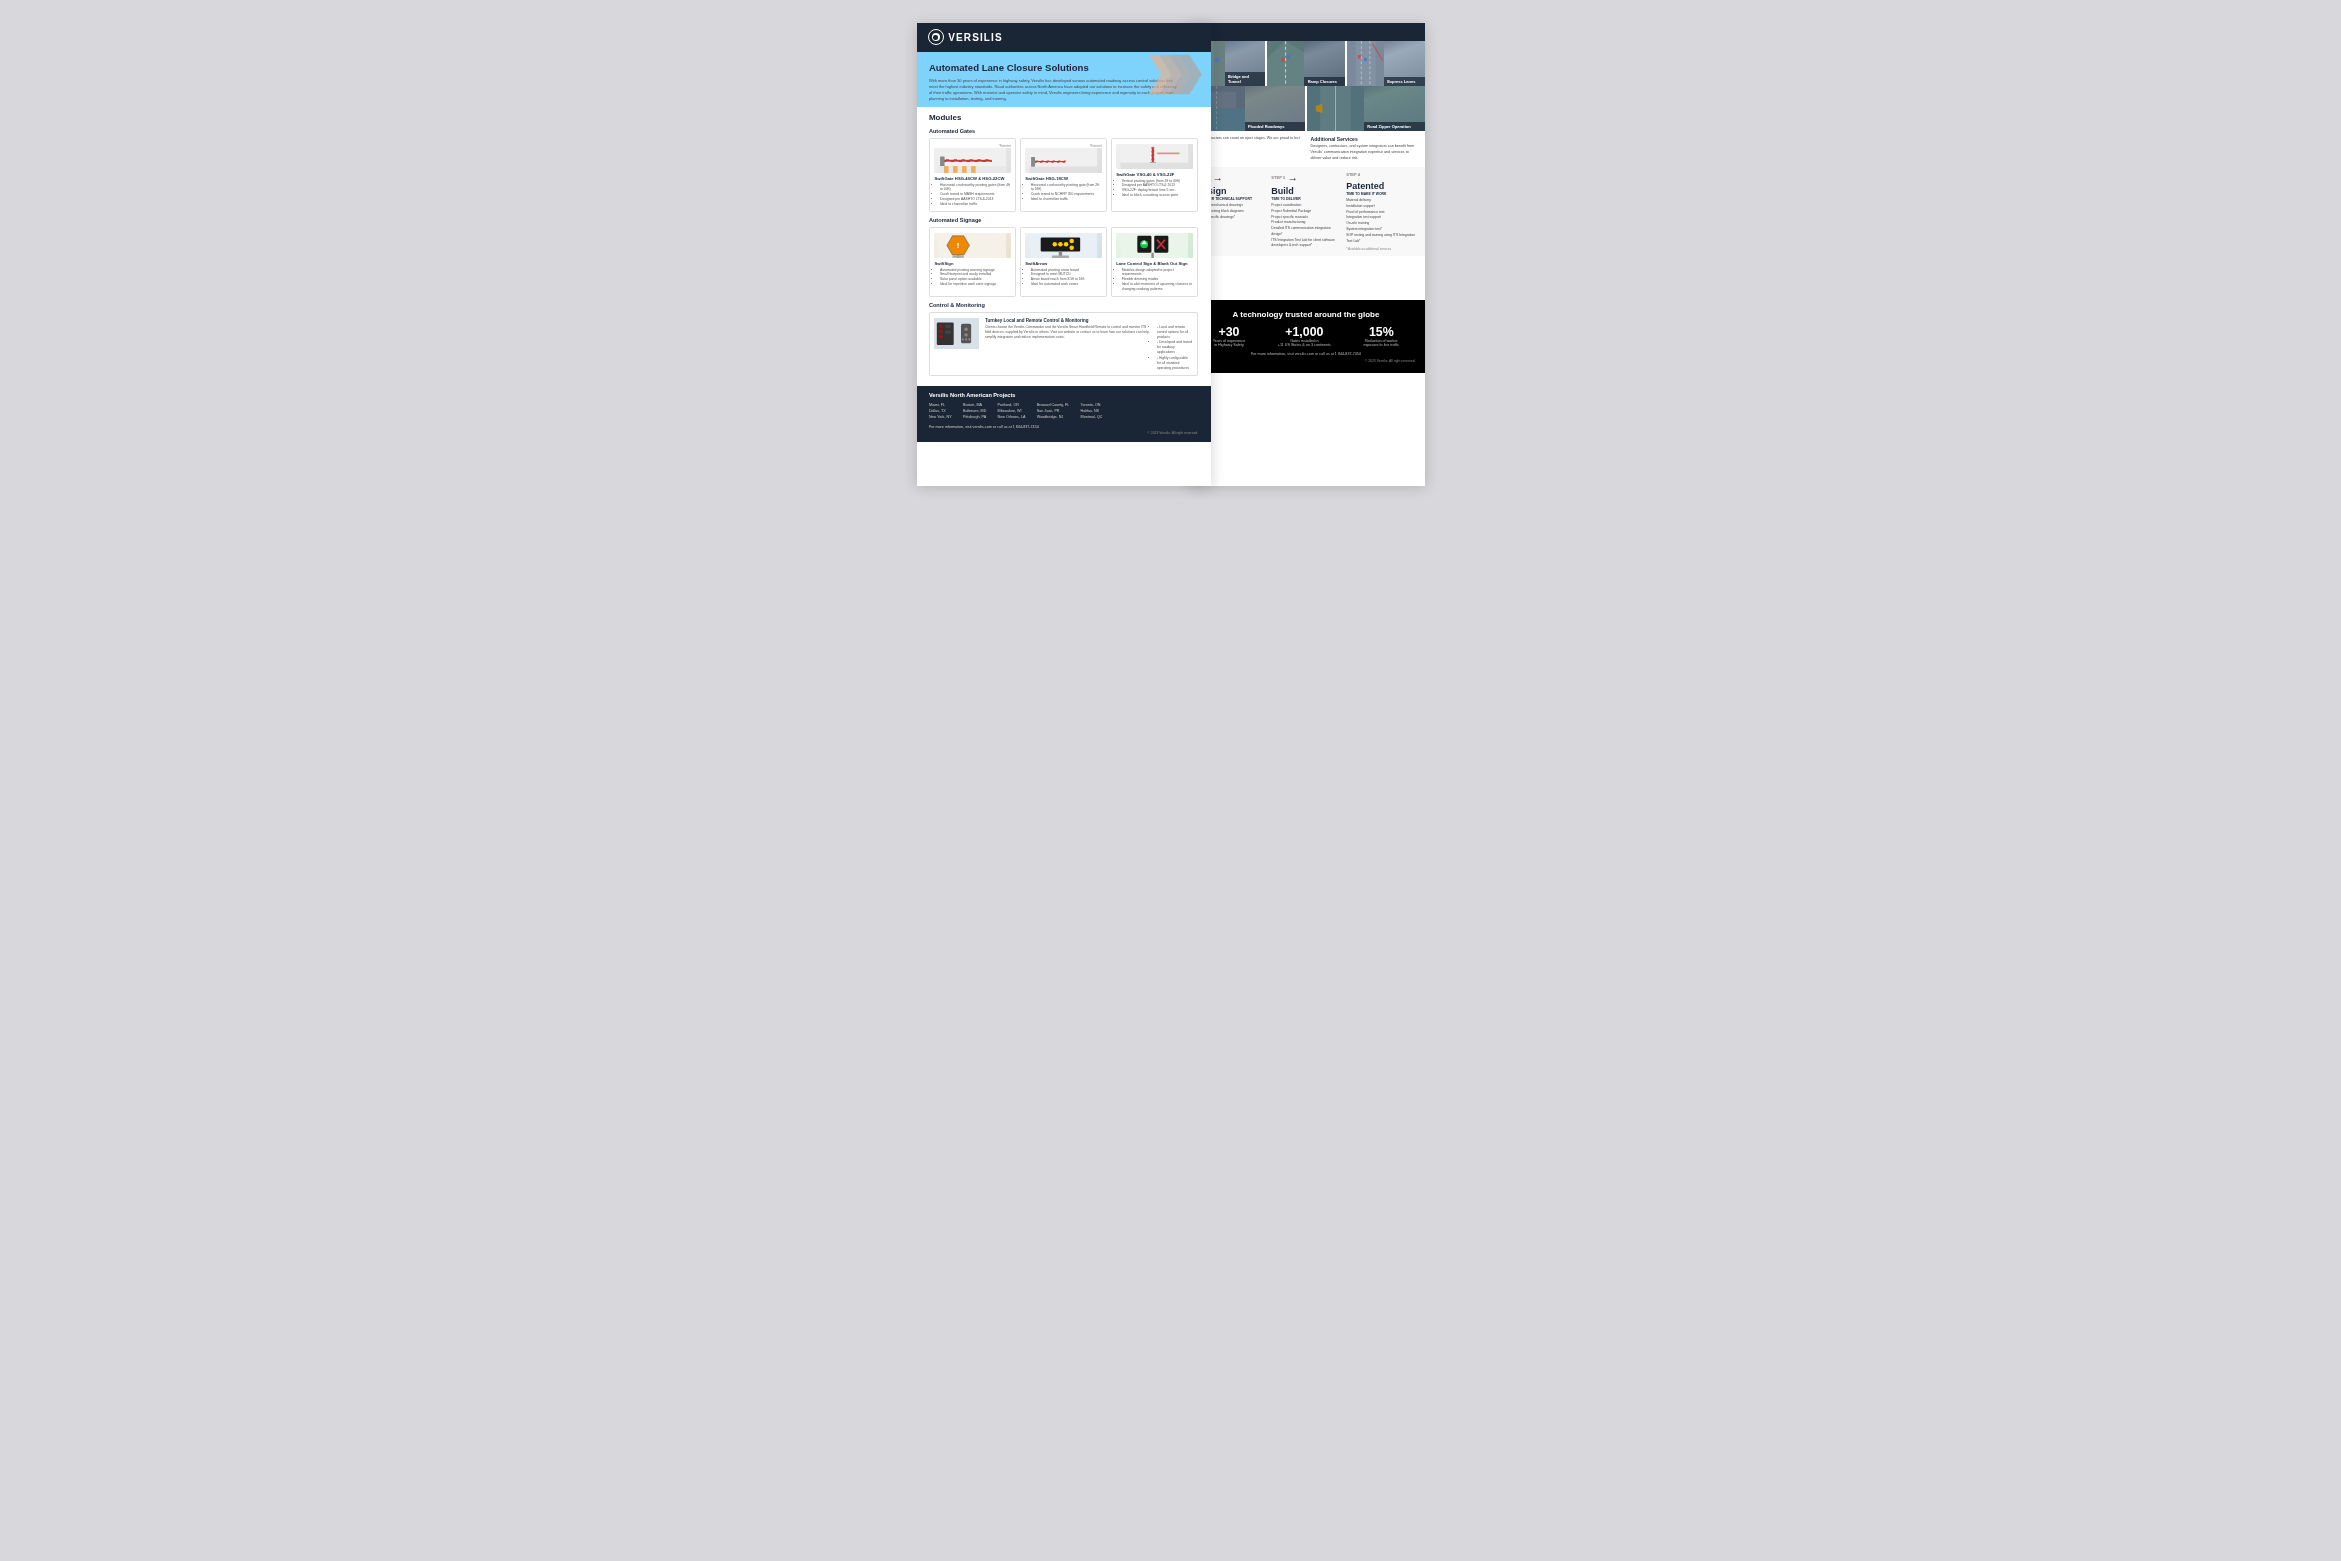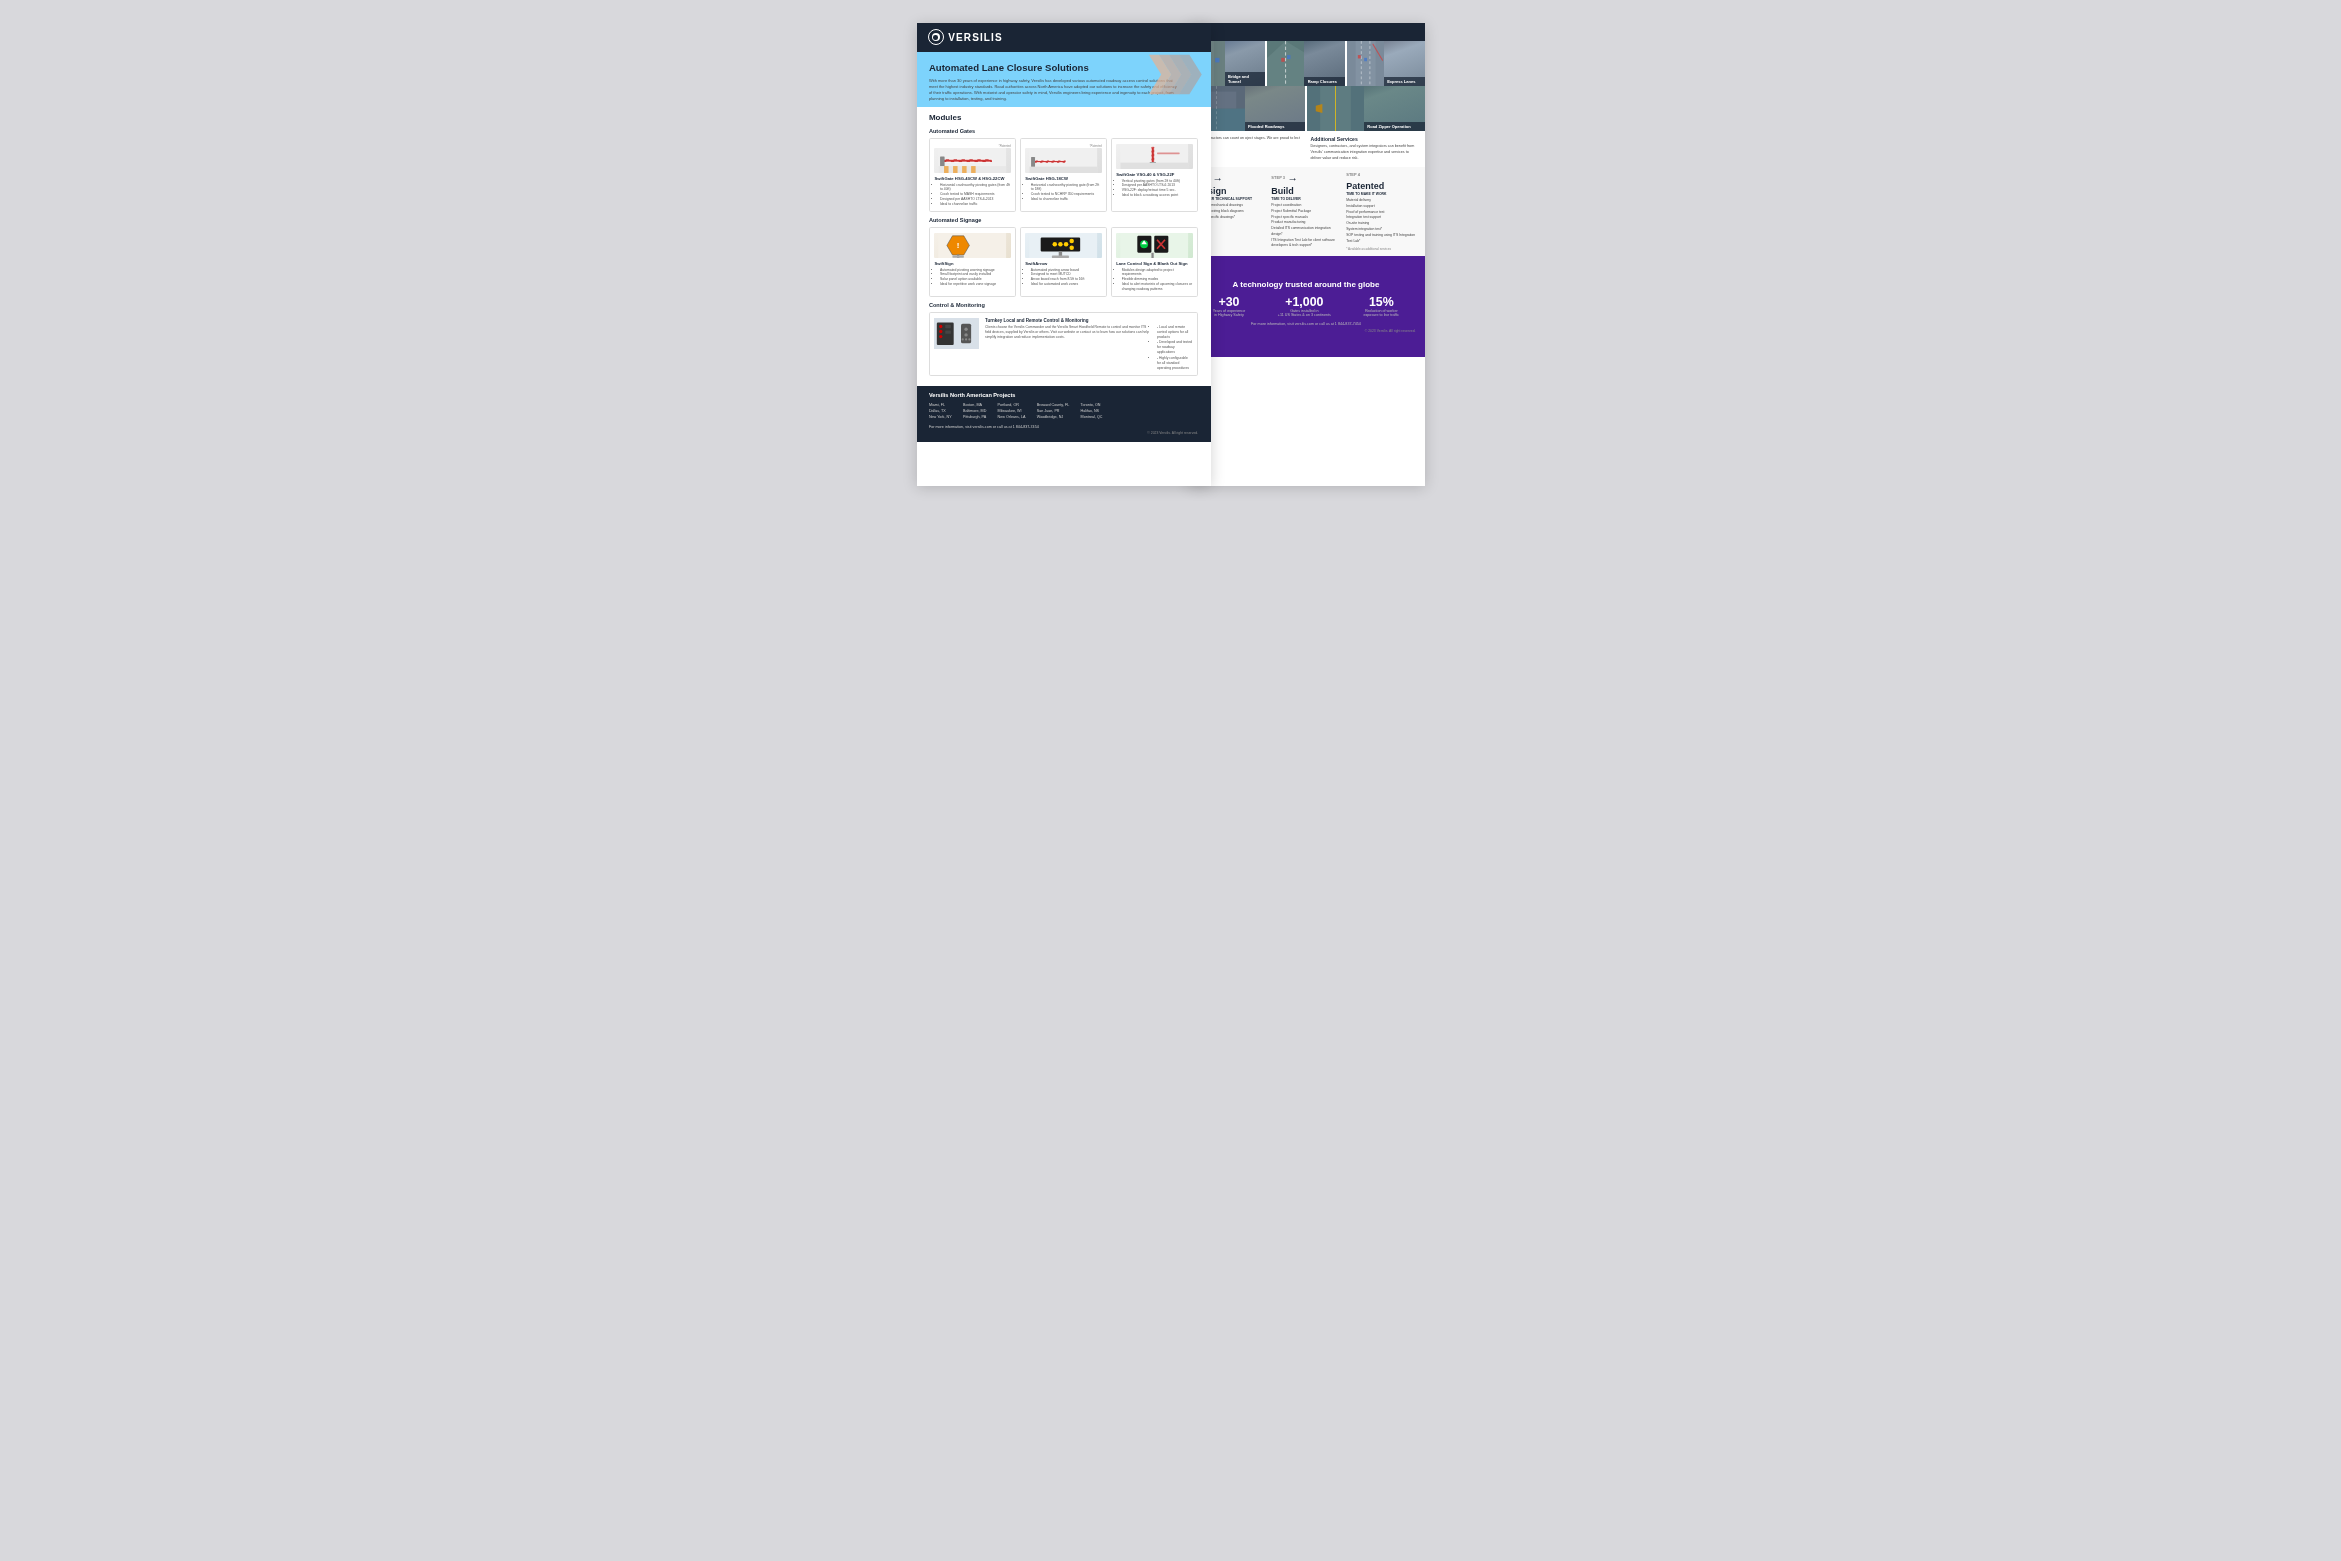--- a/index.html
+++ b/index.html
@@ -348,22 +348,23 @@
       text-transform: uppercase;
       margin-bottom: 2.3px;
     }
     .step-items {
       font-size: 3.4px;
       color: #444;
       line-height: 1.7;
     }
     .step-items li { list-style: none; }
     .back-footer-dark {
-      background: #4c1d95;
-      padding: 24px 9px;
+      background: #000000;
+      padding: 10px 9px;
+      margin-top: 44px;
     }
     .back-footer-dark h2 {
       color: #fff;
       font-size: 8px;
       font-weight: 700;
       text-align: center;
       margin-bottom: 5.6px;
     }
     .stats-row {
       display: flex;

